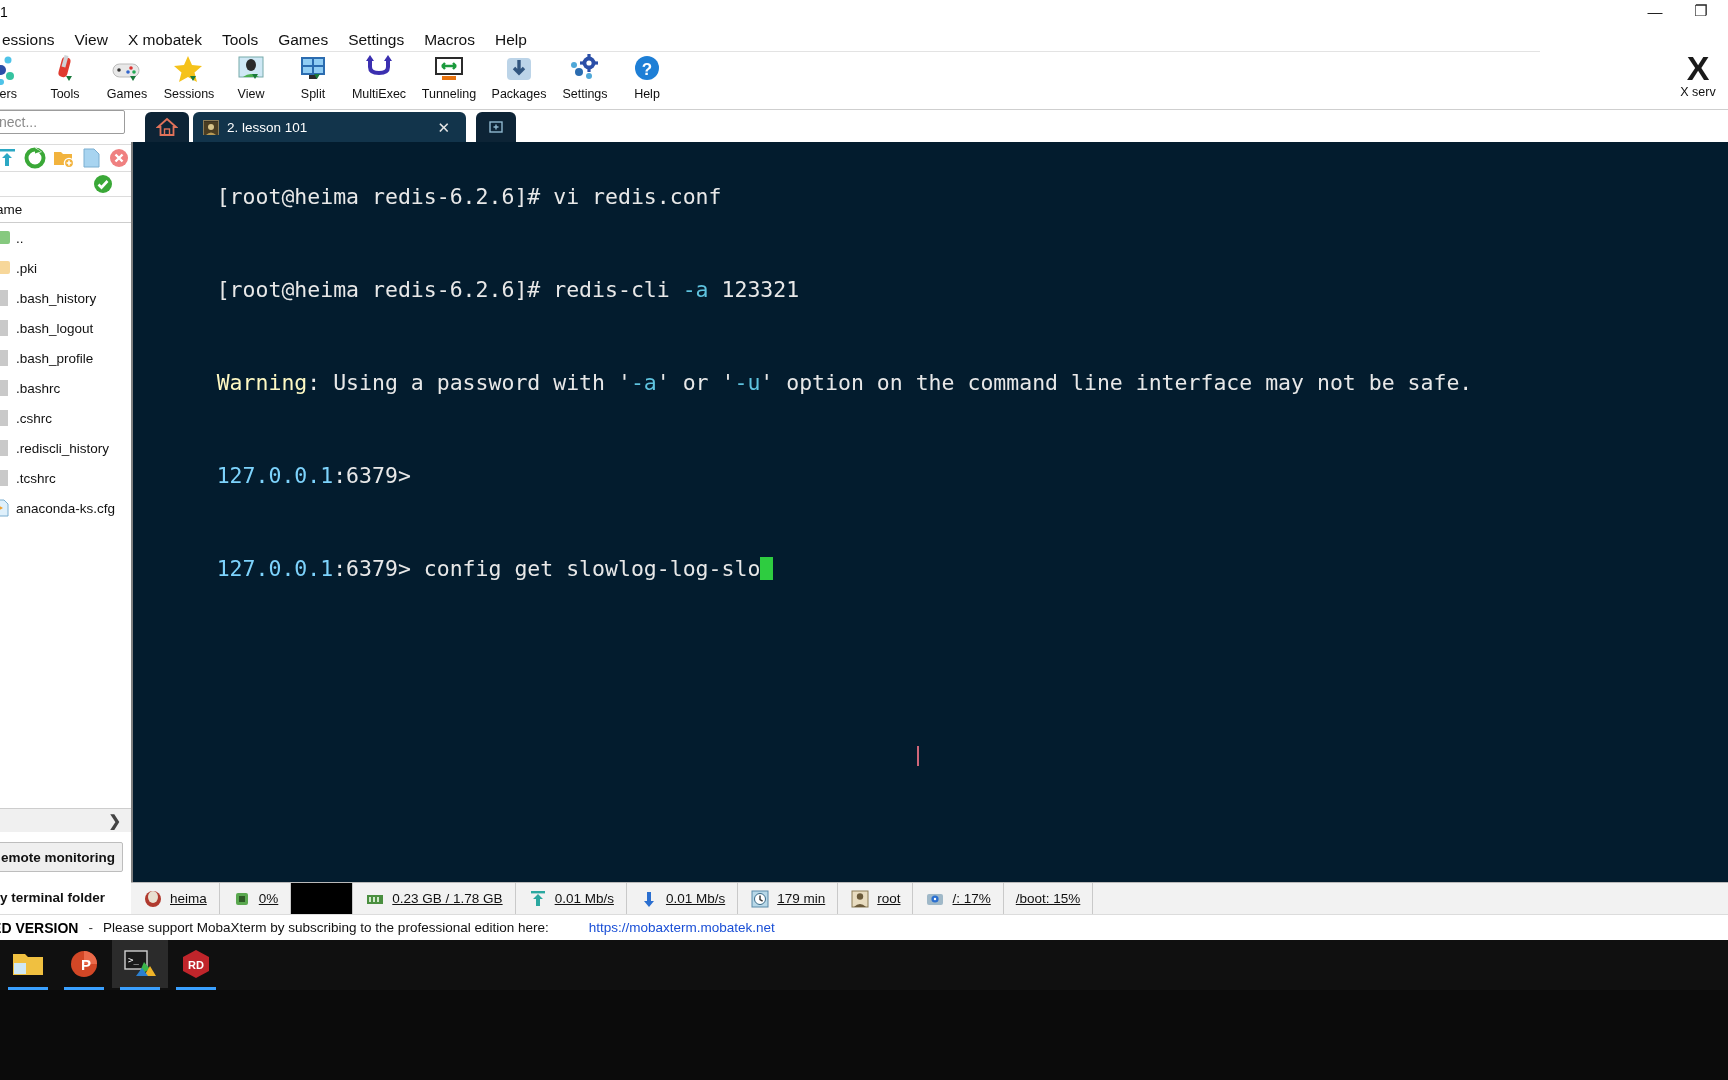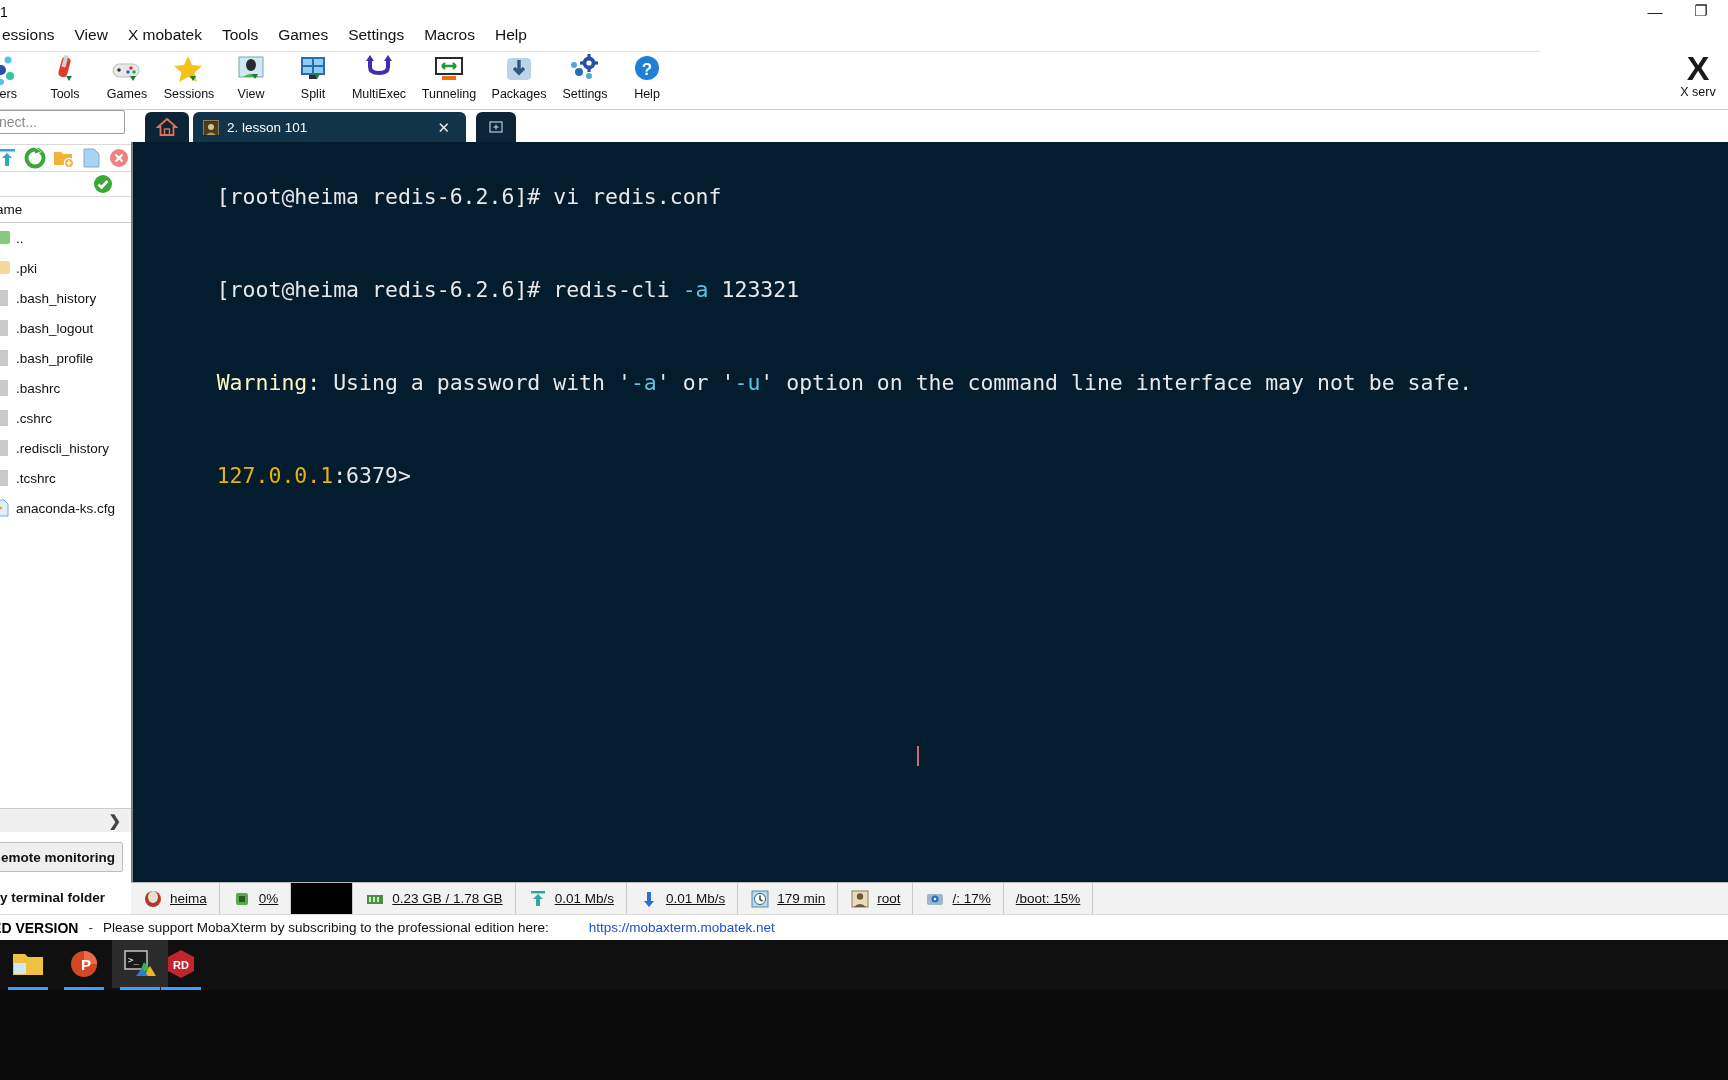--- a/index.html
+++ b/index.html
@@ -23,21 +23,21 @@
   .win-btns { position: absolute; right: 4px; top: 0; display: flex; }
   .win-btn {
     width: 46px; height: 22px; display: flex; align-items: center;
     justify-content: center; font-size: 15px; color: #222;
   }
 
   
   .menubar {
     position: absolute; left: 0; top: 24px; width: 1540px; height: 28px;
     background: #ffffff; border-bottom: 1px solid #e3e3e3;
-    display: flex; align-items: flex-start; padding-left: 0px;
+    display: flex; align-items: flex-end; padding-left: 0px;
   }
   .menu-item {
     font-size: 15.5px; color: #111; padding: 2px 10px; white-space: nowrap;
   }
   .menu-item:first-child { margin-left: -8px; }
 
   
   .toolbar {
     position: absolute; left: 0; top: 52px; width: 1728px; height: 58px;
     background: #ffffff; border-bottom: 1px solid #cfcfcf;
@@ -132,21 +132,21 @@
     background: #031c2e; border-left: 2px solid #7f7f7f;
     padding: 8px 0 0 6px; overflow: hidden;
   }
   .term-line {
     font-family: "DejaVu Sans Mono", monospace;
     font-size: 21.5px; line-height: 31px; color: #e8e8e8;
     white-space: pre;
   }
   .c-prompt { color: #e8e8e8; }
   .c-warn   { color: #fef9c3; }
-  .c-host   { color: #eab308; }
+  .c-host   { color: #7dd3fc; }
   .c-flag   { color: #5fc4e0; }
   .cursor {
     display: inline-block; width: 13px; height: 23px;
     background: #2ecc40; vertical-align: -4px;
   }
   .caret-mouse {
     position: absolute; left: 784px; top: 604px;
     width: 2px; height: 20px; background: #cf6679;
   }
 
@@ -564,20 +564,23 @@
     </div>
 
     <div class="term-line">
       <span class="c-warn">Warning</span><span class="c-prompt">: Using a password with '</span><span class="c-flag">-a</span><span class="c-prompt">' or '</span><span class="c-flag">-u</span><span class="c-prompt">' option on the command line interface may not be safe.</span>
     </div>
 
     <div class="term-line">
       <span class="c-host">127.0.0.1</span><span class="c-prompt">:6379&gt; </span>
     </div>
 
+    <div class="term-line">
+      <span class="c-host">127.0.0.1</span><span class="c-prompt">:6379&gt; config get slowlog-log-slo</span><span class="cursor"></span>
+    </div>
 
     <div class="caret-mouse"></div>
   </div>
 
   <div class="statusbar">
 
     <div class="st-cell">
       <div class="st-ico">
         <svg width="20" height="20" viewBox="0 0 20 20">
             <circle cx="10" cy="10" r="8" fill="#b03a2e"></circle>
@@ -699,21 +702,21 @@
         <svg width="36" height="32" viewBox="0 0 36 32">
           <rect x="3" y="3" width="22" height="18" fill="#1a1a1a" stroke="#d0d0d0" stroke-width="1.4"></rect>
           <text x="6" y="15" font-size="9" fill="#fff" font-family="DejaVu Sans Mono">&gt;_</text>
           <polygon points="16,28 22,14 28,21" fill="#3ab54a"></polygon>
           <polygon points="22,28 28,18 34,28" fill="#f0b429"></polygon>
           <polygon points="14,28 20,20 26,28" fill="#2b7fd0"></polygon>
         </svg>
         <div class="tsk-underline"></div>
       </div>
 
-      <div class="tsk" style="left:153px;justify-content:center;">
+      <div class="tsk" style="left:168px;justify-content:center;">
         <svg width="34" height="32" viewBox="0 0 34 32">
           <polygon points="17,2 30,9 30,23 17,30 4,23 4,9" fill="#c0252b"></polygon>
           <text x="17" y="21" font-size="11" font-weight="bold" fill="#fff" font-family="Liberation Sans" text-anchor="middle">RD</text>
         </svg>
         <div class="tsk-underline"></div>
       </div>
     </div>
     <div class="desktop-fill"></div>
   </div>
 

